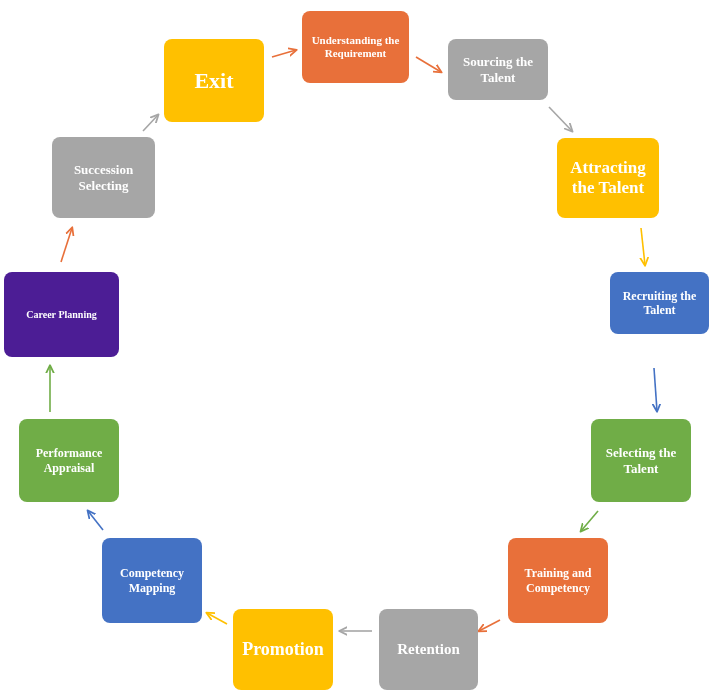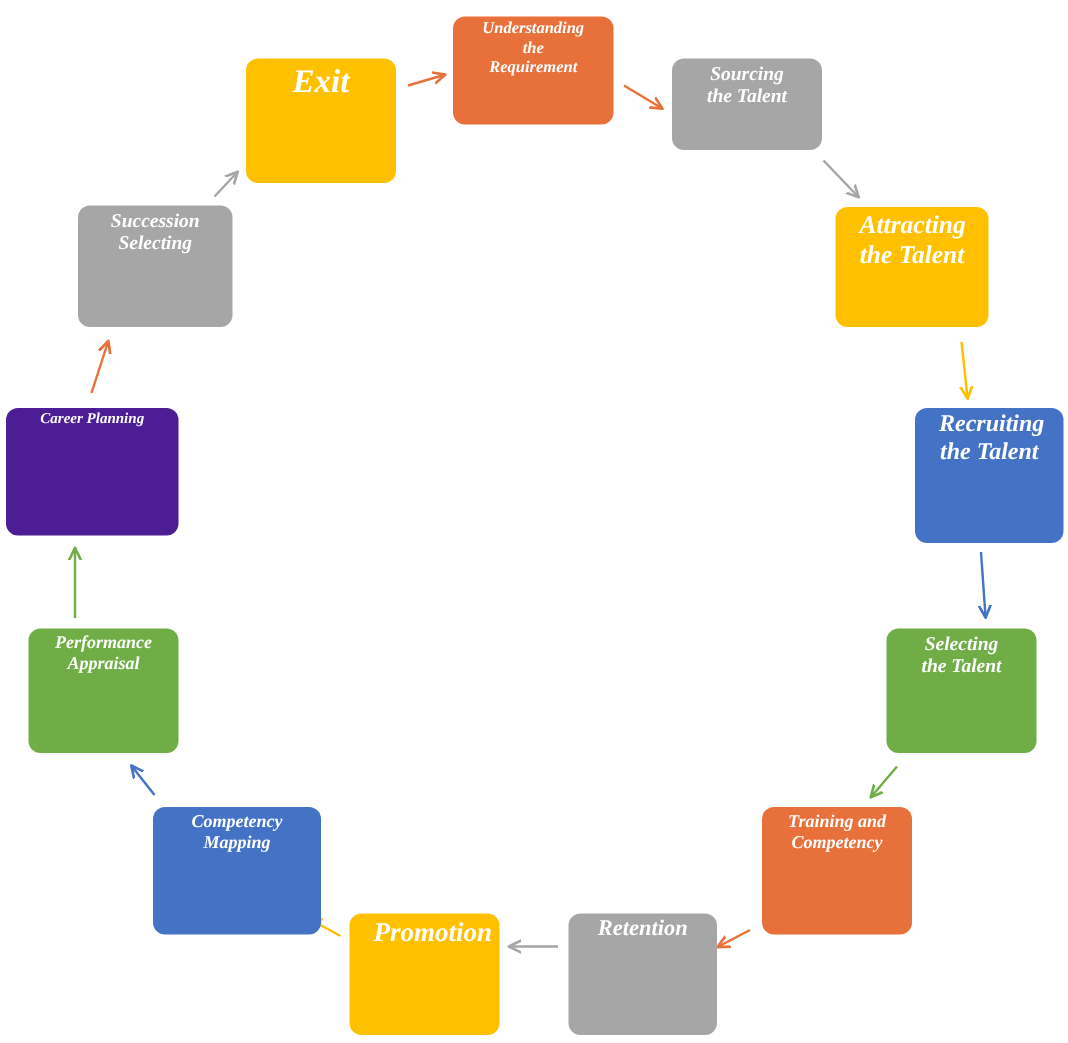--- a/index.html
+++ b/index.html
@@ -11,29 +11,29 @@
     position: relative;
     width: 712px;
     height: 695px;
     background: #ffffff;
     font-family: "Liberation Serif", serif;
     overflow: hidden;
   }
   .node {
     position: absolute;
     display: flex;
+    align-items: center;
     justify-content: center;
     text-align: center;
     color: #ffffff;
     font-weight: bold;
     line-height: 1.18;
     border-radius: 8px;
     box-sizing: border-box;
-    padding: 2px 16px;
-    font-style: italic;
+    padding: 2px 0;
   }
   .node span { display: block; width: 100%; }
   svg.arrows {
     position: absolute;
     left: 0; top: 0;
     width: 712px;
     height: 695px;
     pointer-events: none;
   }
 </style>
@@ -76,36 +76,36 @@
   <div id="nodes">
       <div class="node" style="left: 302px; top: 11px; width: 107px; height: 72px; background: rgb(232, 112, 58); font-size: 11px;">
         <span>Understanding the Requirement</span>
       </div>
       <div class="node" style="left: 448px; top: 39px; width: 100px; height: 61px; background: rgb(166, 166, 166); font-size: 13px;">
         <span>Sourcing the Talent</span>
       </div>
       <div class="node" style="left: 557px; top: 138px; width: 102px; height: 80px; background: rgb(255, 192, 0); font-size: 17px;">
         <span>Attracting the Talent</span>
       </div>
-      <div class="node" style="left: 610px; top: 272px; width: 99px; height: 90px; background: rgb(68, 114, 196); font-size: 16px;">
+      <div class="node" style="left: 610px; top: 272px; width: 99px; height: 62px; background: rgb(68, 114, 196); font-size: 12px;">
         <span>Recruiting the Talent</span>
       </div>
       <div class="node" style="left: 591px; top: 419px; width: 100px; height: 83px; background: rgb(112, 173, 71); font-size: 13px;">
         <span>Selecting the Talent</span>
       </div>
       <div class="node" style="left: 508px; top: 538px; width: 100px; height: 85px; background: rgb(232, 112, 58); font-size: 12px;">
         <span>Training and Competency</span>
       </div>
       <div class="node" style="left: 379px; top: 609px; width: 99px; height: 81px; background: rgb(166, 166, 166); font-size: 15px;">
         <span>Retention</span>
       </div>
       <div class="node" style="left: 233px; top: 609px; width: 100px; height: 81px; background: rgb(255, 192, 0); font-size: 18px;">
         <span>Promotion</span>
       </div>
-      <div class="node" style="left: 102px; top: 538px; width: 112px; height: 85px; background: rgb(68, 114, 196); font-size: 12px;">
+      <div class="node" style="left: 102px; top: 538px; width: 100px; height: 85px; background: rgb(68, 114, 196); font-size: 12px;">
         <span>Competency Mapping</span>
       </div>
       <div class="node" style="left: 19px; top: 419px; width: 100px; height: 83px; background: rgb(112, 173, 71); font-size: 12px;">
         <span>Performance Appraisal</span>
       </div>
       <div class="node" style="left: 4px; top: 272px; width: 115px; height: 85px; background: #4c1d95; font-size: 10px;">
         <span>Career Planning</span>
       </div>
       <div class="node" style="left: 52px; top: 137px; width: 103px; height: 81px; background: rgb(166, 166, 166); font-size: 13px;">
         <span>Succession Selecting</span>

